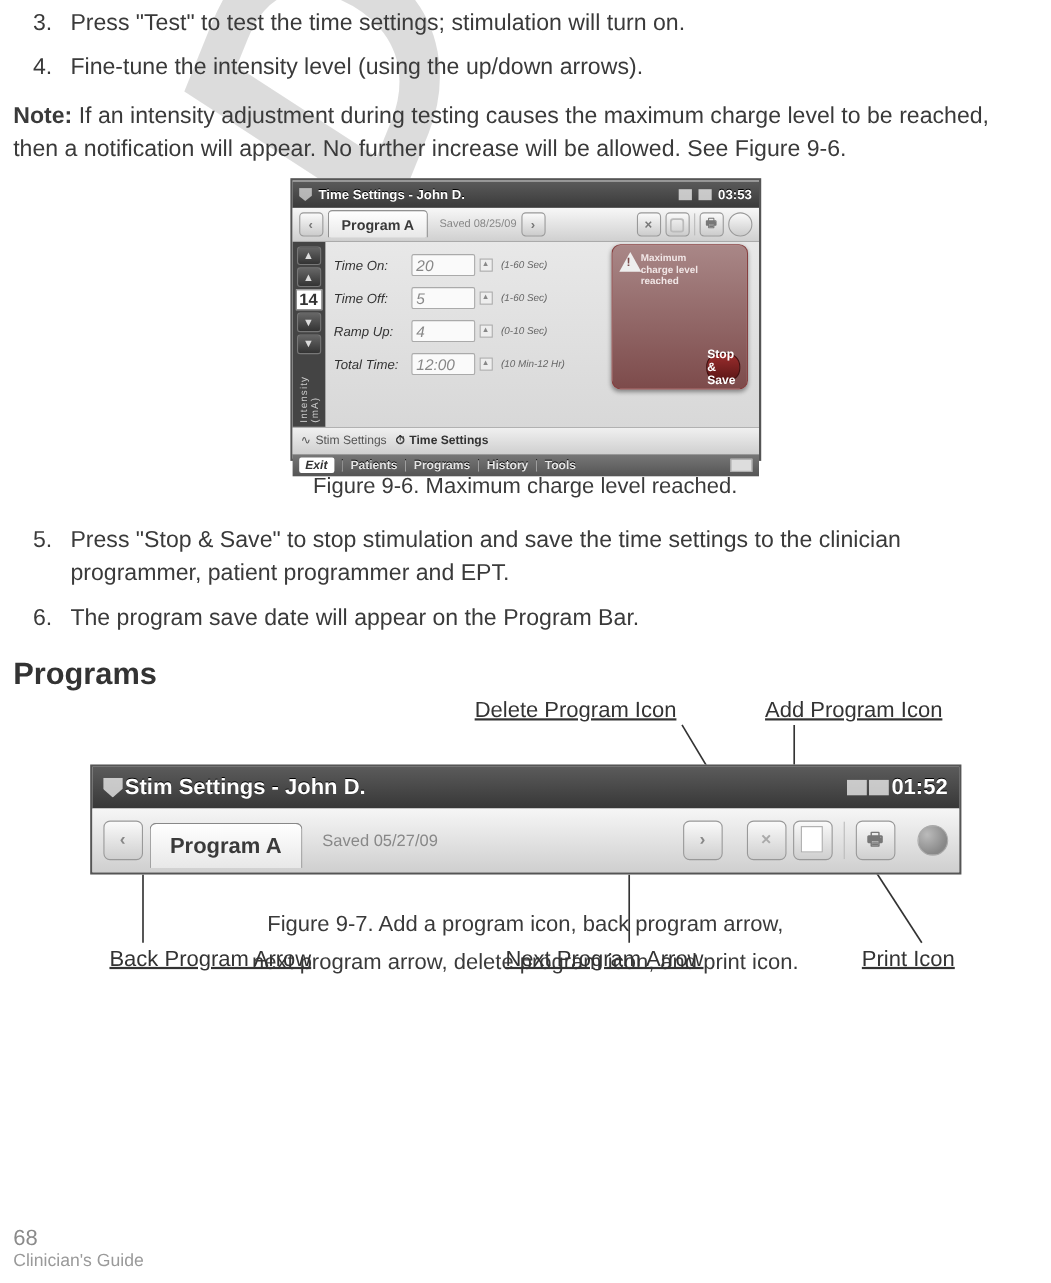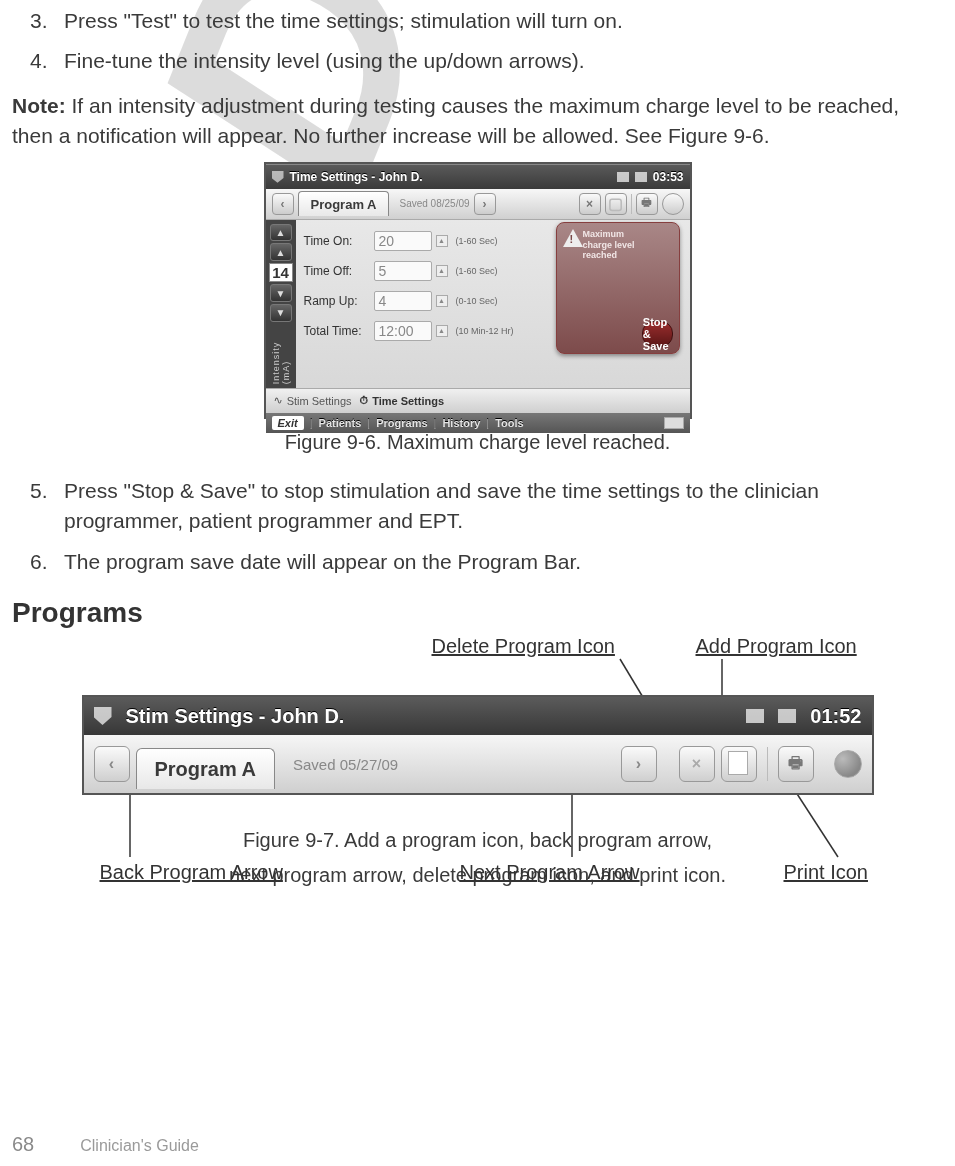--- a/index.html
+++ b/index.html
@@ -43,21 +43,21 @@
   .fig96 .titlebar .sicon { width:12px;height:10px;background:#fff;opacity:.7; }
   .fig96 .progbar { height:26px; background: linear-gradient(#f7f7f7,#d0d0d0); display:flex; align-items:center; padding:2px 6px; gap:4px; border-bottom:1px solid #aaa;}
   .fig96 .sqbtn { width:20px;height:20px;border:1px solid #999;border-radius:4px;background:linear-gradient(#fafafa,#ccc); display:flex;align-items:center;justify-content:center;color:#777;font-size:12px;font-weight:700;}
   .fig96 .progtab { height:24px; padding:0 12px; border:1px solid #888; border-radius:4px 4px 0 0; background:linear-gradient(#fff,#e8e8e8); font-weight:700; font-size:13px; display:flex; align-items:center; border-bottom:none; }
   .fig96 .saved { font-size:10px; color:#888; margin-left:6px; }
   .fig96 .body { display:flex; height:168px; background:#ddd; }
   .fig96 .intensity { width:26px; background:#444; display:flex; flex-direction:column; align-items:center; gap:2px; padding:4px 2px; }
   .fig96 .intensity .arrow { width:20px;height:18px;border:1px solid #777;border-radius:3px;background:linear-gradient(#666,#333); display:flex;align-items:center;justify-content:center;color:#ddd;font-size:10px;}
   .fig96 .intensity .ival { width:22px;height:20px;background:#fff;border:1px solid #888;font-weight:700;font-size:15px;display:flex;align-items:center;justify-content:center;color:#333;}
   .fig96 .intensity .rotlabel { writing-mode: vertical-rl; transform: rotate(180deg); color:#ccc; font-size:9px; letter-spacing:1px; margin-top:auto;}
-  .fig96 .settings { flex:1; padding:6px 8px; background:linear-gradient(#e8e8e8,#d8d8d8); }
+  .fig96 .settings { flex:1; padding:6px 8px; background:linear-gradient(#e8e8e8,#d8d8d8);font-style:italic; }
   .fig96 .row { display:flex; align-items:center; height:30px; gap:4px; }
   .fig96 .row .lbl { width:66px; font-size:12px; color:#333; }
   .fig96 .row .val { width:48px; height:18px; border:1px solid #aaa; background:#fafafa; font-size:14px; color:#888; display:flex; align-items:center; padding:0 4px; border-radius:2px;}
   .fig96 .row .sp { width:10px;height:10px;border:1px solid #aaa;background:#eee;font-size:7px;color:#888;display:flex;align-items:center;justify-content:center;}
   .fig96 .row .hint { font-size:9px; color:#666; margin-left:4px;}
   .fig96 .warnbox { position:absolute; right:10px; top:58px; width:110px; height:118px; border:1px solid #863f3f; border-radius:8px; background:linear-gradient(#a98787,#7d4b4b); color:#fff; padding:6px; font-size:9px; display:flex; flex-direction:row; box-shadow:0 2px 4px rgba(0,0,0,.4);}
   .fig96 .warnbox .tri { width:0;height:0;border-left:10px solid transparent;border-right:10px solid transparent;border-bottom:18px solid #eee; margin:0 auto 2px auto; position:relative;}
   .fig96 .warnbox .tri::after{content:'!';position:absolute;left:-3px;top:4px;color:#7a4949;font-weight:700;font-size:11px;}
   .fig96 .warnbox .wtext { line-height:1.2; font-weight:700; color:#f1e6e6;}
   .fig96 .warnbox .wbtn { margin-top:auto; height:24px; border-radius:12px; background:linear-gradient(#9a2d2d,#5b1616); color:#fff; font-weight:700; font-size:11px; display:flex; align-items:center; justify-content:center; border:1px solid #401010;}
@@ -65,32 +65,32 @@
   .fig96 .tabs .tab { display:flex; align-items:center; gap:4px;}
   .fig96 .bot { height:20px; background:linear-gradient(#777,#555); color:#e5e5e5; font-size:11px; font-weight:700; display:flex; align-items:center; padding:0 6px; gap:6px; text-shadow:0 -1px 0 #000;}
   .fig96 .bot .exit { background:#fff; color:#333; padding:1px 6px; border-radius:2px; text-shadow:none; font-style:italic;}
   .fig96 .bot .sep { color:#aaa; font-weight:400; }
   .fig96 .bot .kbd { margin-left:auto; width:18px;height:10px;background:#ddd;border:1px solid #aaa;}
 
   
   .fig97wrap { position:relative; width:836px; margin:0 auto; padding-top:60px; }
   .annot { position:absolute; font-size:20px; color:#333;text-decoration:underline; }
   .fig97 { width:788px; margin:0 auto; border:2px solid #555; background:#eee; position:relative; }
-  .fig97 .titlebar { height:38px; background:linear-gradient(#5b5b5b,#373737); color:#fff; font-size:20px; font-weight:700; display:flex; align-items:center; padding:0 10px; gap:14px; text-shadow:0 -1px 0 #000;}
+  .fig97 .titlebar { height:38px; background:linear-gradient(#5b5b5b,#373737); color:#fff; font-size:20px; font-weight:700; display:flex; align-items:center; padding:0 10px; gap:2px; text-shadow:0 -1px 0 #000;}
   .fig97 .titlebar .ticon { width:18px;height:18px;background:#fff;opacity:.7; clip-path: polygon(0 0,100% 0,100% 55%,50% 100%,0 55%); }
   .fig97 .titlebar .gap { flex:1; }
   .fig97 .titlebar .sicon { width:18px;height:14px;background:#fff;opacity:.7;}
   .fig97 .progbar { height:50px; background:linear-gradient(#f6f6f6,#cfcfcf); display:flex; align-items:center; padding:4px 10px; gap:6px; }
   .fig97 .sqbtn { width:34px;height:34px;border:1px solid #999;border-radius:6px;background:linear-gradient(#fafafa,#cfcfcf); display:flex;align-items:center;justify-content:center;color:#888;font-size:16px;font-weight:700;}
   .fig97 .progtab { height:40px; padding:0 18px; border:1px solid #888; border-radius:6px 6px 0 0; background:linear-gradient(#fff,#e8e8e8); font-weight:700; font-size:20px; display:flex; align-items:center; border-bottom:none; align-self:flex-end;}
   .fig97 .saved { font-size:15px; color:#888; margin-left:12px; }
   .fig97 .vsp { width:1px;height:34px;background:#bbb;margin:0 4px;}
   .fig97 .rnd { width:26px;height:26px;border:1px solid #aaa;border-radius:50%;background:radial-gradient(circle at 30% 30%, #bbb, #888 70%);}
   svg.line { position:absolute; left:0; top:0; pointer-events:none; }
-  .footer { position:absolute; left:0; bottom:10px; width:100%; display:flex; align-items:baseline; font-size:16px; color:#9a9a9a; padding:0 12px 0 12px; box-sizing:border-box;}
+  .footer { position:absolute; left:0; bottom:10px; width:100%; display:flex; align-items:baseline; font-size:16px; color:#9a9a9a; padding:0 12px 0 12px; box-sizing:border-box;flex-direction:column;}
   .footer .pn { font-size:20px; color:#8a8a8a; margin-right:46px;}
 </style>
 </head>
 <body>
 
 <div class="watermark">DRAFT</div>
 
 <div class="content">
 
   <div class="ol-item">

